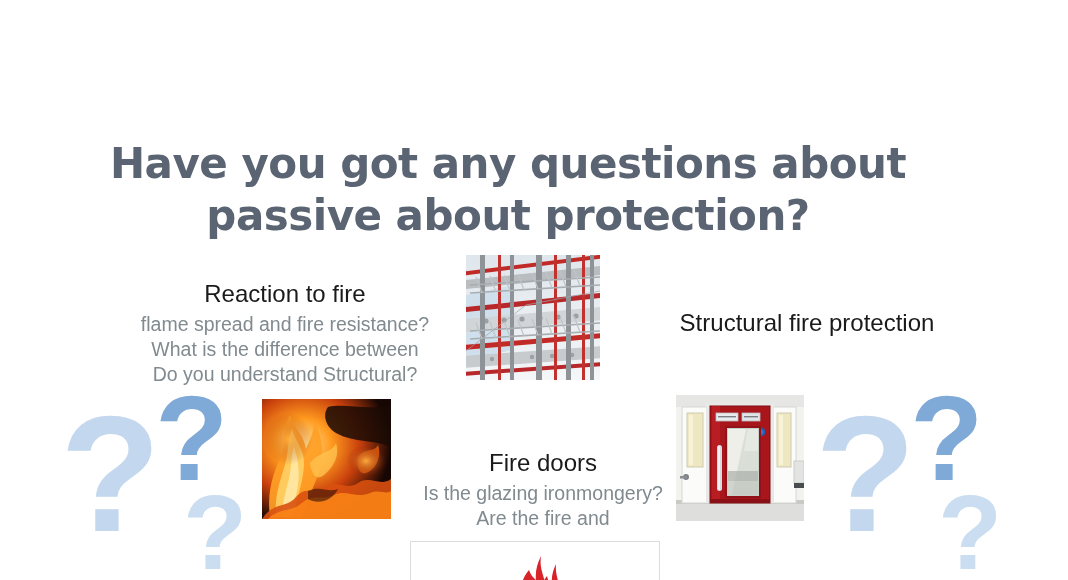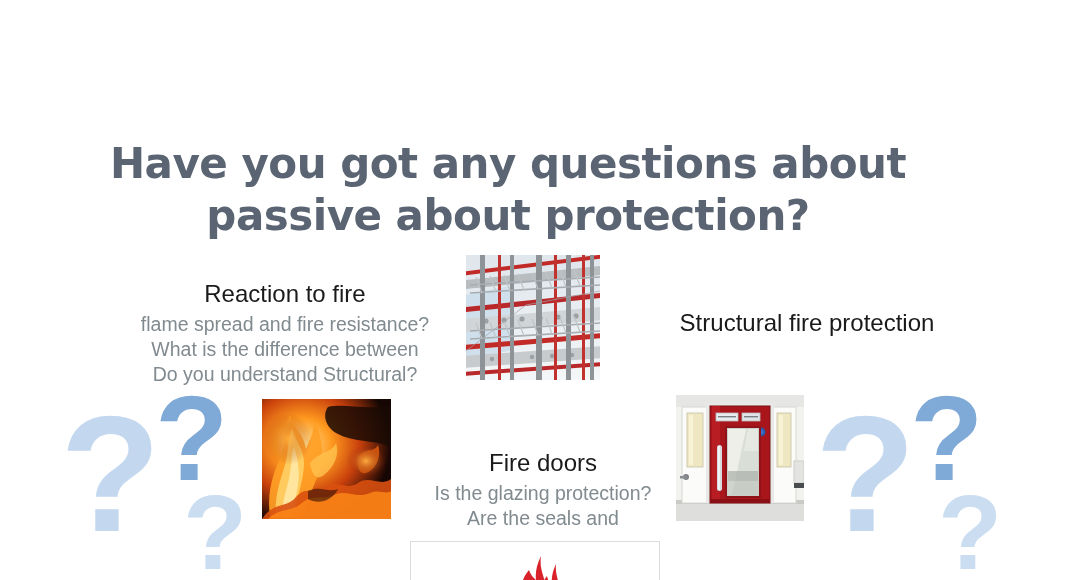--- a/index.html
+++ b/index.html
@@ -142,22 +142,22 @@
 
   <div class="block block-structural">
     <div class="block-title">Structural fire protection</div>
     <div class="block-lines">
     </div>
   </div>
 
   <div class="block block-firedoors">
     <div class="block-title">Fire doors</div>
     <div class="block-lines">
-      <span>Is the glazing protection?</span>
-      <span>Are the seals and</span>
+      <span>Is the glazing ironmongery?</span>
+      <span>Are the fire and</span>
     </div>
   </div>
 
   <div class="photo photo-steel">
     <svg viewBox="0 0 134 125" preserveAspectRatio="none">
       <defs>
         <linearGradient id="skyGrad" x1="0" y1="0" x2="0" y2="1">
           <stop offset="0%" stop-color="#dfe6ec"></stop>
           <stop offset="100%" stop-color="#f4f6f7"></stop>
         </linearGradient>

